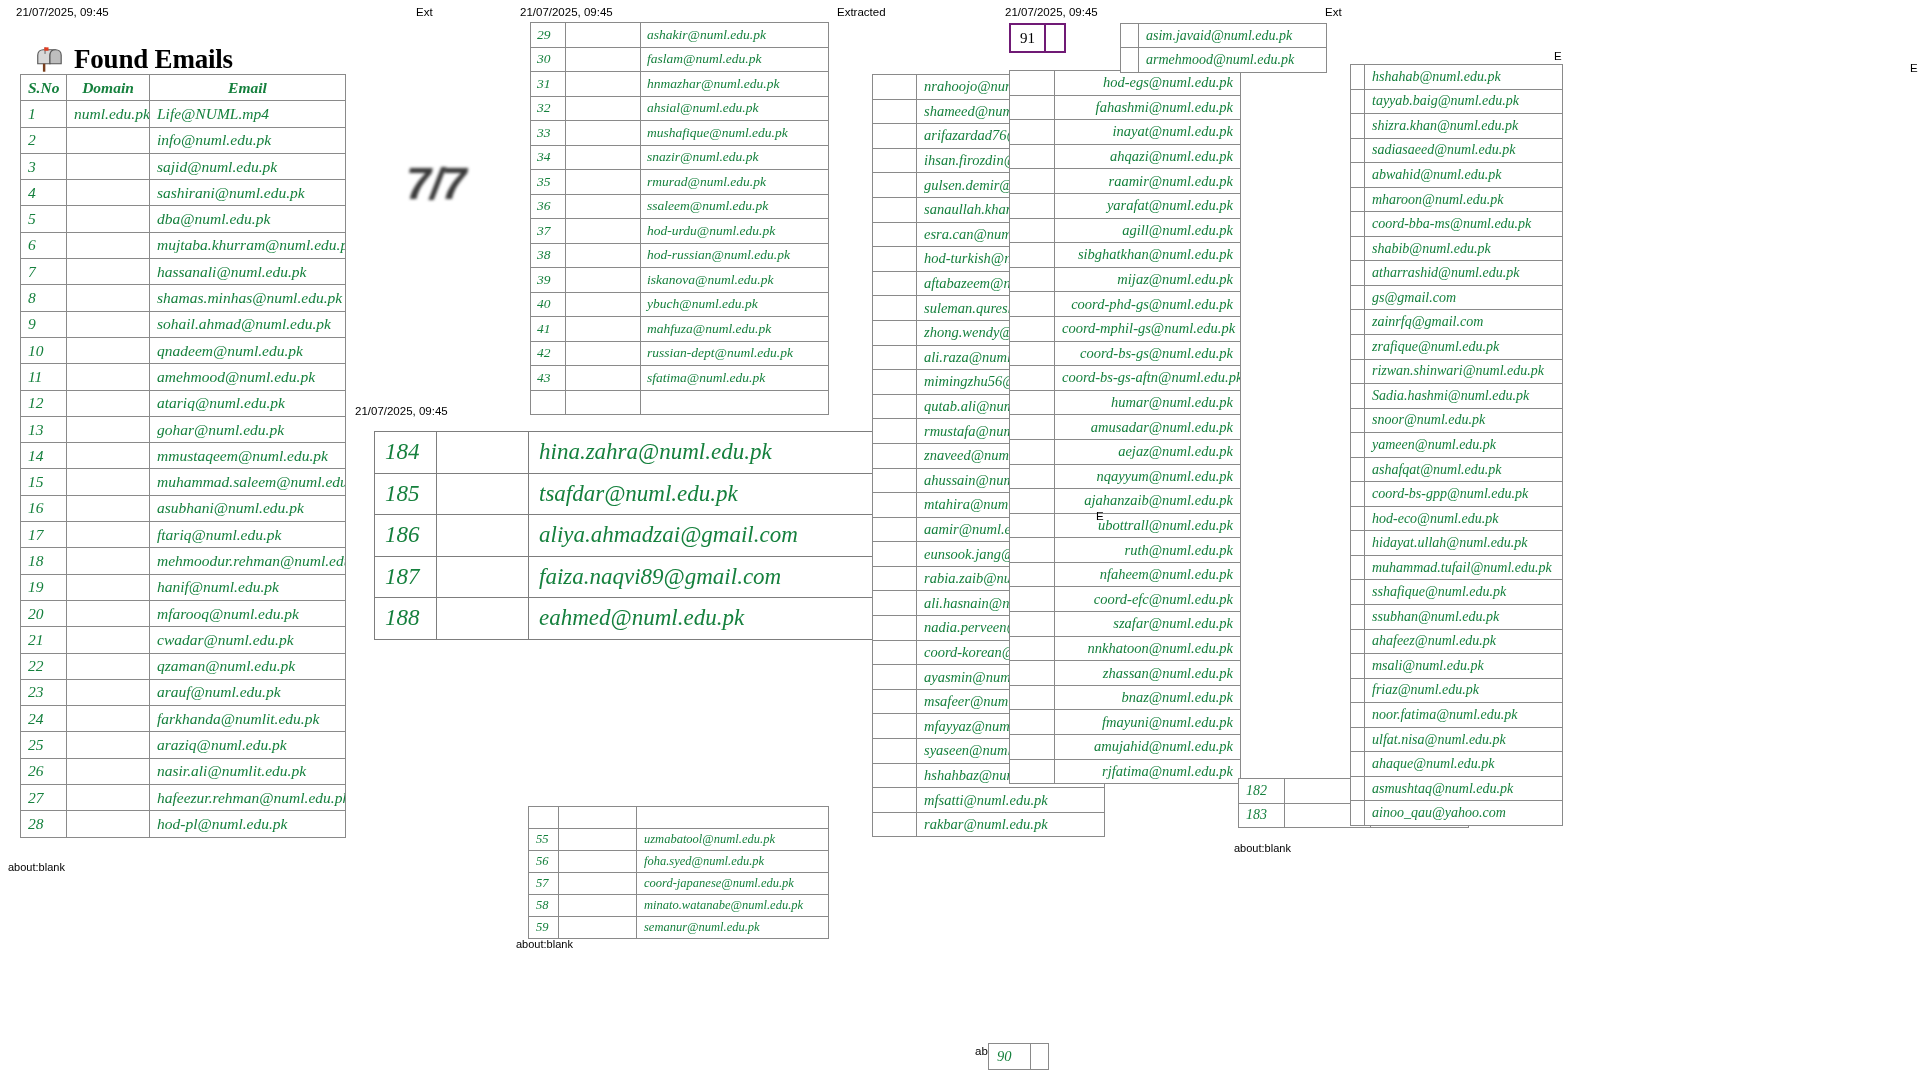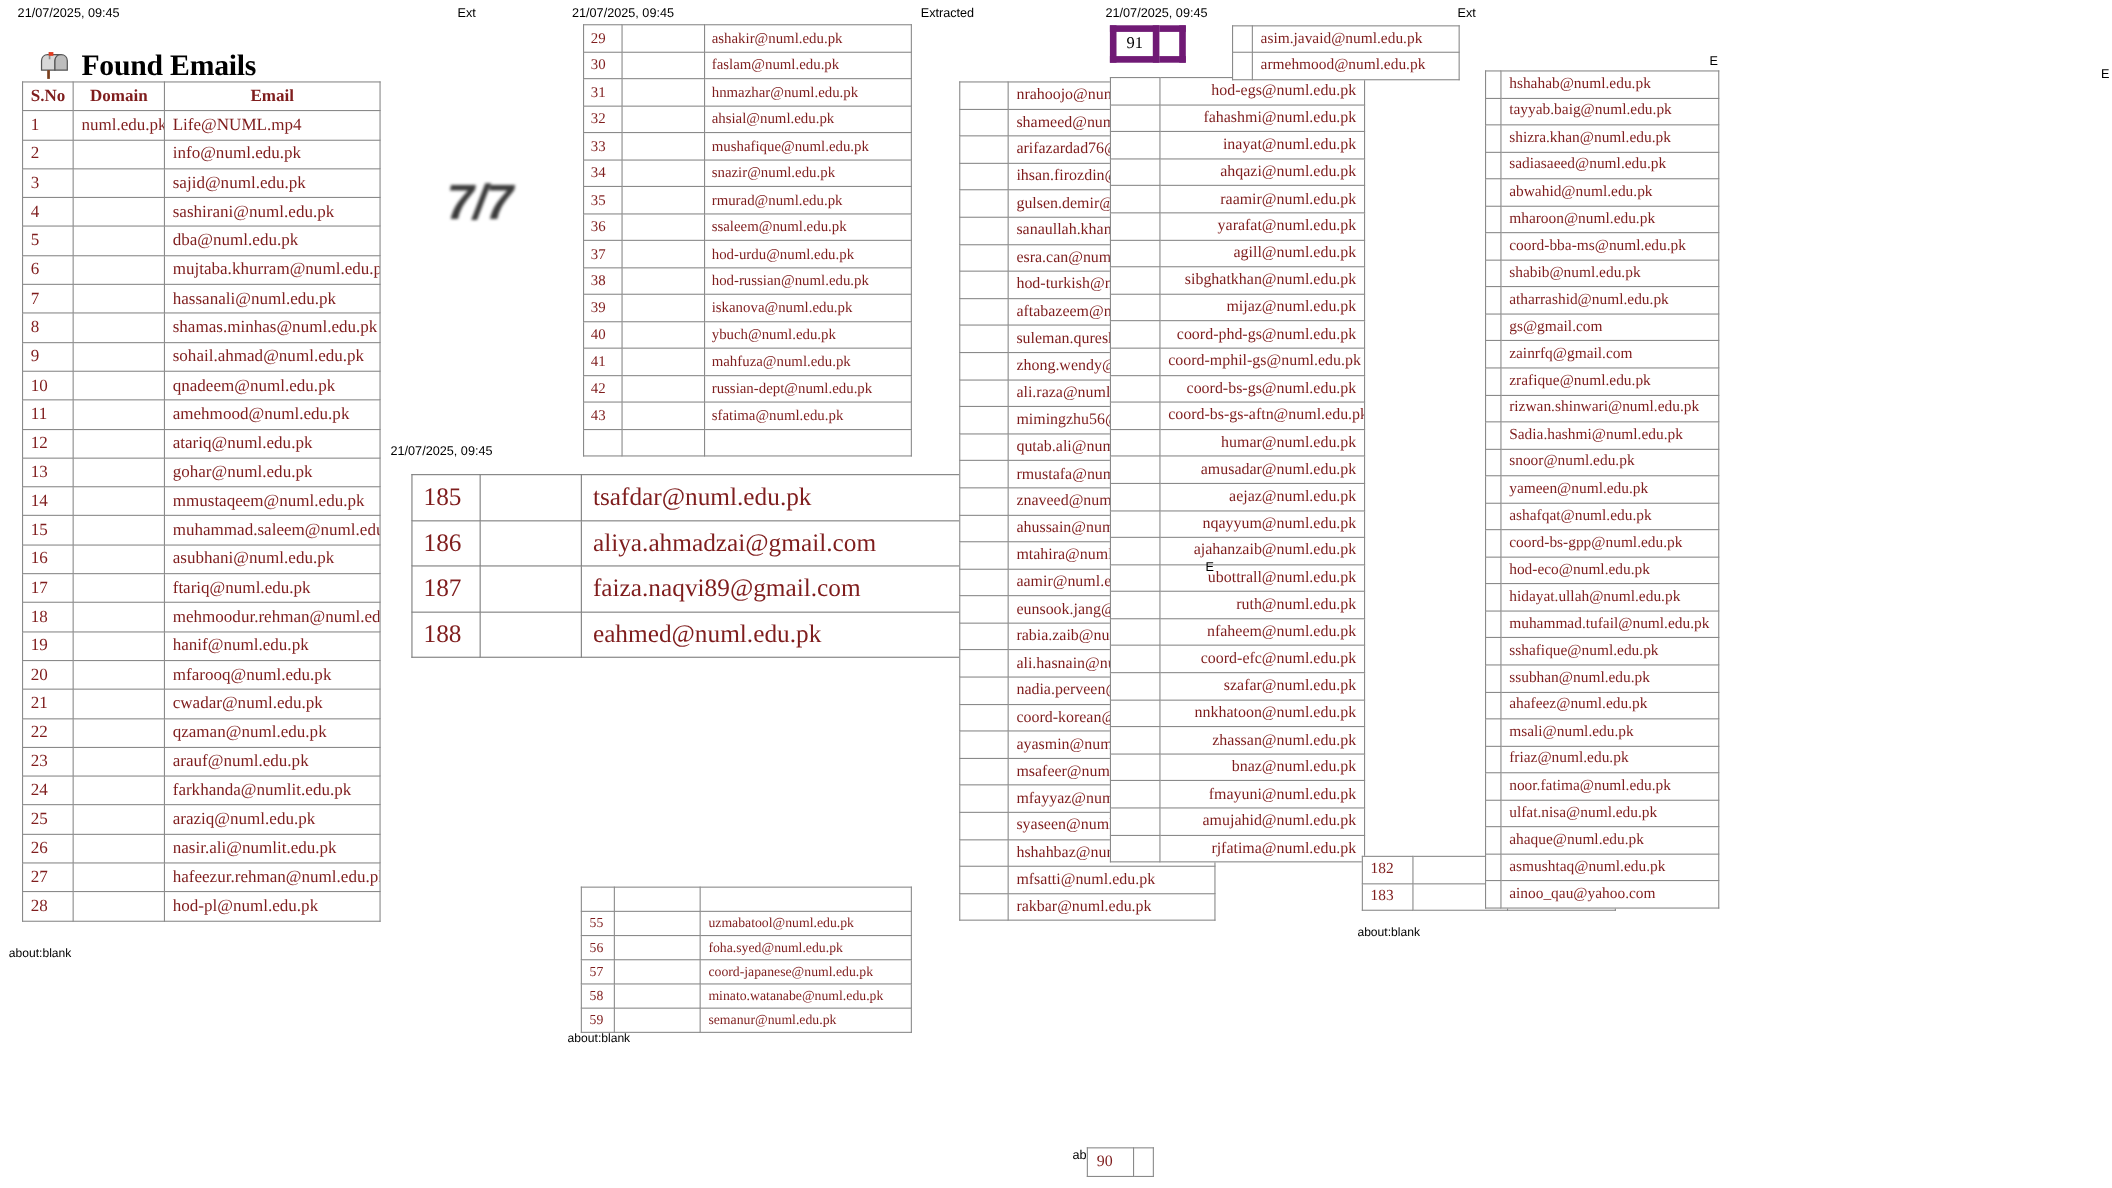--- a/index.html
+++ b/index.html
@@ -32,23 +32,24 @@
     font-weight: bold;
     font-size: 27px;
     color: #000;
     letter-spacing: -0.2px;
   }
   .mailbox-icon { width: 30px; height: 30px; display:block; }
 
   table.etab {
     border-collapse: collapse;
     font-family: "Liberation Serif", serif;
-    color: #7f1d1d;
+    color: #15803d;
     background: #fff;
     table-layout: fixed;
+    font-style: italic;
   }
   table.etab th, table.etab td {
     border: 1px solid #8a8a8a;
     padding: 4px 8px;
     vertical-align: middle;
     overflow: hidden;
     white-space: nowrap;
   }
   table.etab th {
     font-weight: bold;
@@ -94,21 +95,21 @@
   #p3 { left: 860px; top: 6px; }
   #p3 table.etab { position:absolute; left:12px; top:68px; font-size:14.5px; width:232px; }
   #p3 table.etab td { height: 24.6px; padding:2px 7px; }
   #p3 .c1 { width: 44px; } #p3 .c2 { width: 188px; }
 
   
   #p4 { left: 1000px; top: 6px; }
   #p4 .hdr { position:absolute; left:5px; top:0px; }
   #p4 table.tophdr { position:absolute; left:9px; top:17px; border-collapse:collapse;
                      font-family:"Liberation Serif", serif; font-size:15px; }
-  #p4 table.tophdr td { border:6px solid #701a75; height:28px; padding:2px 9px; }
+  #p4 table.tophdr td { border:2px solid #701a75; height:28px; padding:2px 9px; }
   #p4 table.etab { position:absolute; left:9px; top:64px; font-size:14.5px; width:231px; }
   #p4 table.etab td { height: 24.6px; padding:2px 7px;text-align:right; }
   #p4 .c1 { width: 45px; } #p4 .c2 { width: 186px; }
 
   
   #p5 { left: 1110px; top: 6px; }
   #p5 .hdr-ext { position:absolute; left:215px; top:0px; }
   #p5 table.etab { position:absolute; left:10px; top:17px; font-size:14px; width:206px; }
   #p5 table.etab td { height: 24.4px; padding:2px 7px;margin-left:26px; }
   #p5 .c1 { width: 18px; } #p5 .c2 { width: 188px; }
@@ -424,20 +425,25 @@
   <div class="panel" id="p2b">
     <div class="hdr">21/07/2025, 09:45</div>
     <table class="etab">
       <colgroup>
           <col class="c1">
           <col class="c2">
           <col class="c3">
         </colgroup>
       <tbody>
           <tr>
+            <td class="num">184</td>
+            <td class="dom"></td>
+            <td class="em">hina.zahra@numl.edu.pk</td>
+          </tr>
+          <tr>
             <td class="num">185</td>
             <td class="dom"></td>
             <td class="em">tsafdar@numl.edu.pk</td>
           </tr>
           <tr>
             <td class="num">186</td>
             <td class="dom"></td>
             <td class="em">aliya.ahmadzai@gmail.com</td>
           </tr>
           <tr>

